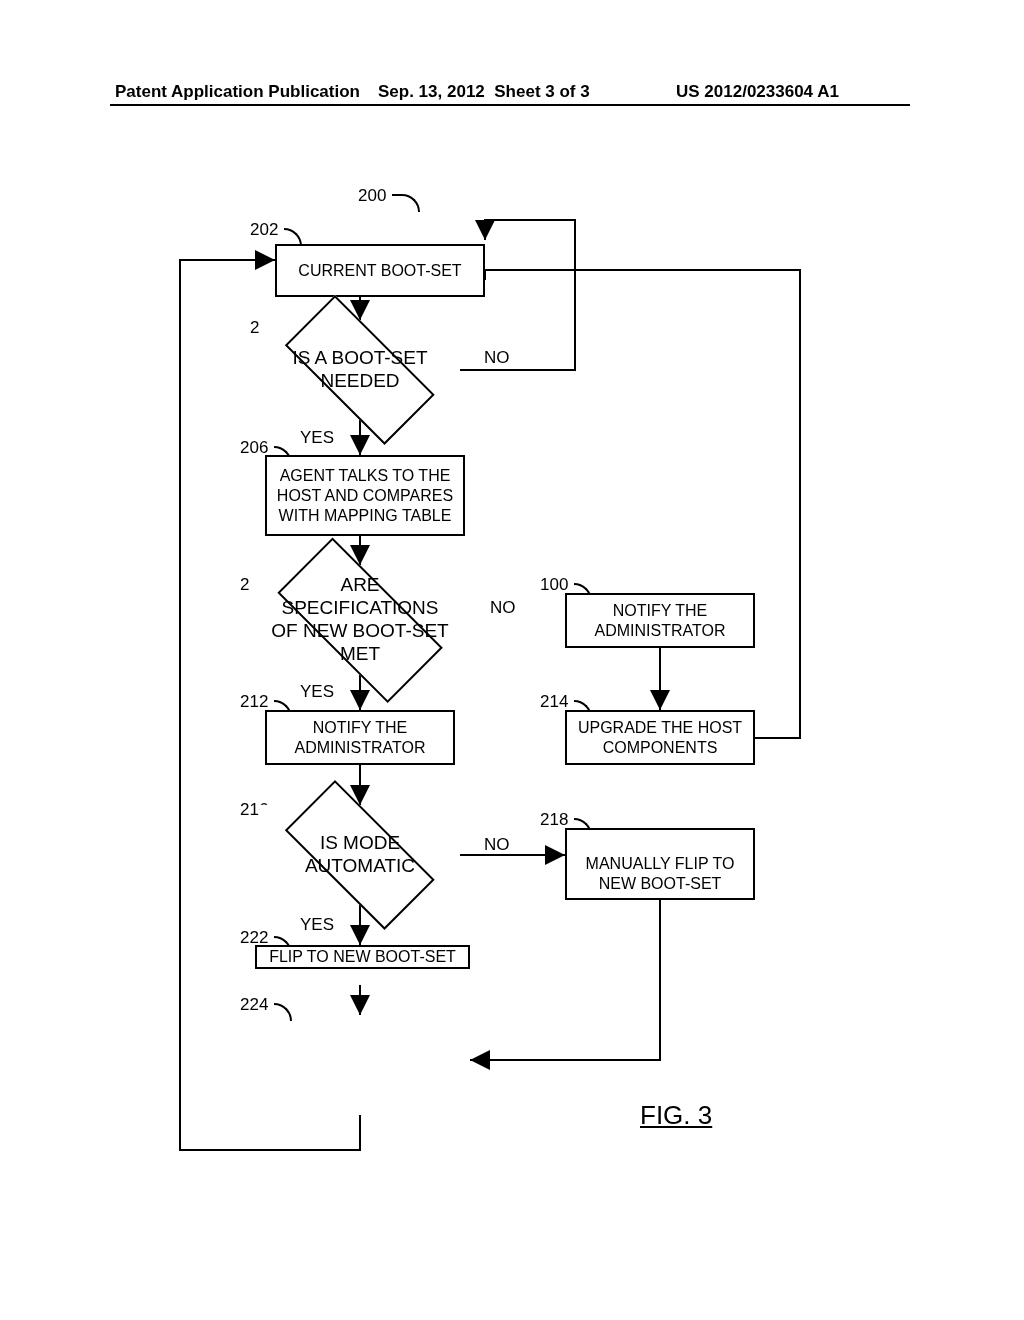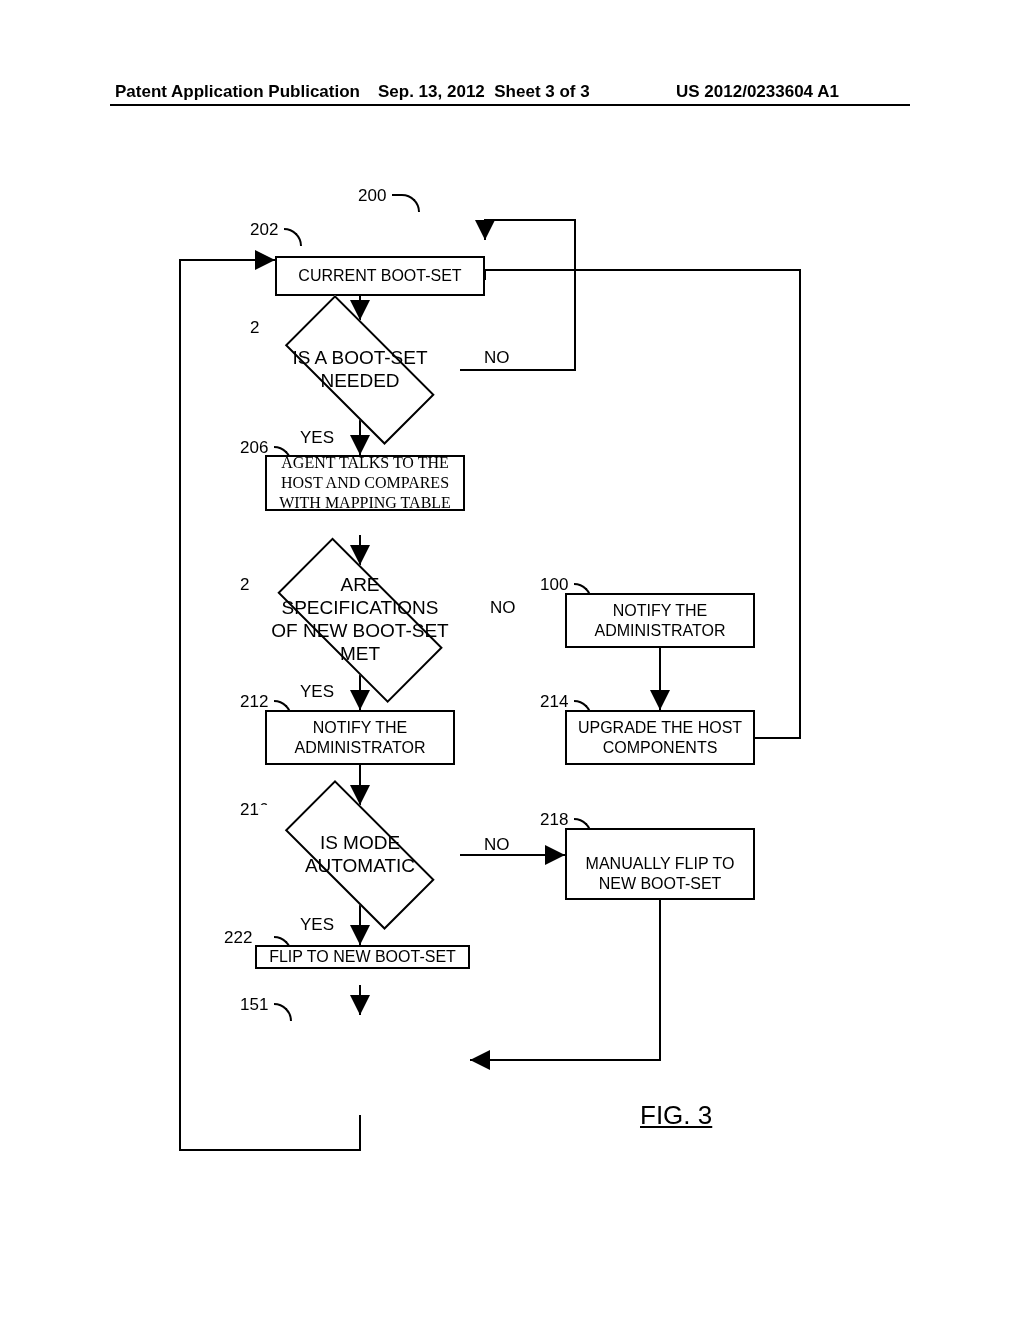--- a/index.html
+++ b/index.html
@@ -145,36 +145,36 @@
 
       <polyline points="360,935 360,970 180,970 180,80 275,80" marker-end="url(#ar)"></polyline>
     </g>
   </svg>
 
   <div class="ref" style="left:358px; top:6px;">200</div>
   <div class="tick" style="left:392px; top:14px;"></div>
 
   <div class="ref" style="left:250px; top:40px;">202</div>
   <div class="tick" style="left:284px; top:48px; width:18px;"></div>
-  <div class="box" style="left:275px; top:76px; width:210px; height:40px;">
+  <div class="box" style="left:275px; top:64px; width:210px; height:53px;">
     <span>CURRENT BOOT-SET</span>
   </div>
 
   <div class="ref" style="left:250px; top:138px;">204</div>
   <div class="tick" style="left:284px; top:146px; width:18px;"></div>
   <div class="diamond" style="left:260px; top:140px; width:200px; height:100px;">
     <div class="shape"></div>
     <div class="dlabel">IS A BOOT-SET NEEDED</div>
   </div>
   <div class="edgelabel" style="left:484px; top:168px;">NO</div>
   <div class="edgelabel" style="left:300px; top:248px;">YES</div>
 
   <div class="ref" style="left:240px; top:258px;">206</div>
   <div class="tick" style="left:274px; top:266px; width:18px;"></div>
-  <div class="box" style="left:265px; top:275px; width:200px; height:56px;font-family:Liberation Serif, serif;">
+  <div class="box" style="left:265px; top:275px; width:200px; height:81px;">
     <span>AGENT TALKS TO THE HOST AND COMPARES WITH MAPPING TABLE</span>
   </div>
 
   <div class="ref" style="left:240px; top:395px;">208</div>
   <div class="tick" style="left:274px; top:403px; width:18px;"></div>
   <div class="diamond" style="left:250px; top:385px; width:220px; height:110px;">
     <div class="shape"></div>
     <div class="dlabel">ARE SPECIFICATIONS OF NEW BOOT-SET MET</div>
   </div>
   <div class="edgelabel" style="left:490px; top:418px;">NO</div>
@@ -206,24 +206,24 @@
   </div>
   <div class="edgelabel" style="left:484px; top:655px;">NO</div>
   <div class="edgelabel" style="left:300px; top:735px;">YES</div>
 
   <div class="ref" style="left:540px; top:630px;">218</div>
   <div class="tick" style="left:574px; top:638px; width:18px;"></div>
   <div class="box" style="left:565px; top:648px; width:190px; height:72px;align-items:flex-end;">
     <span>MANUALLY FLIP TO NEW BOOT-SET</span>
   </div>
 
-  <div class="ref" style="left:224px; top:748px;">222</div>
+  <div class="ref" style="left:240px; top:748px;">222</div>
   <div class="tick" style="left:274px; top:756px; width:18px;"></div>
   <div class="box" style="left:255px; top:765px; width:215px; height:24px;">
     <span>FLIP TO NEW BOOT-SET</span>
   </div>
 
-  <div class="ref" style="left:240px; top:815px;">151</div>
+  <div class="ref" style="left:240px; top:815px;">224</div>
   <div class="tick" style="left:274px; top:823px; width:18px;"></div>
 
   <div class="figlabel" style="left:640px; top:920px;">FIG. 3</div>
 
 </div>
 
 </body></html>

